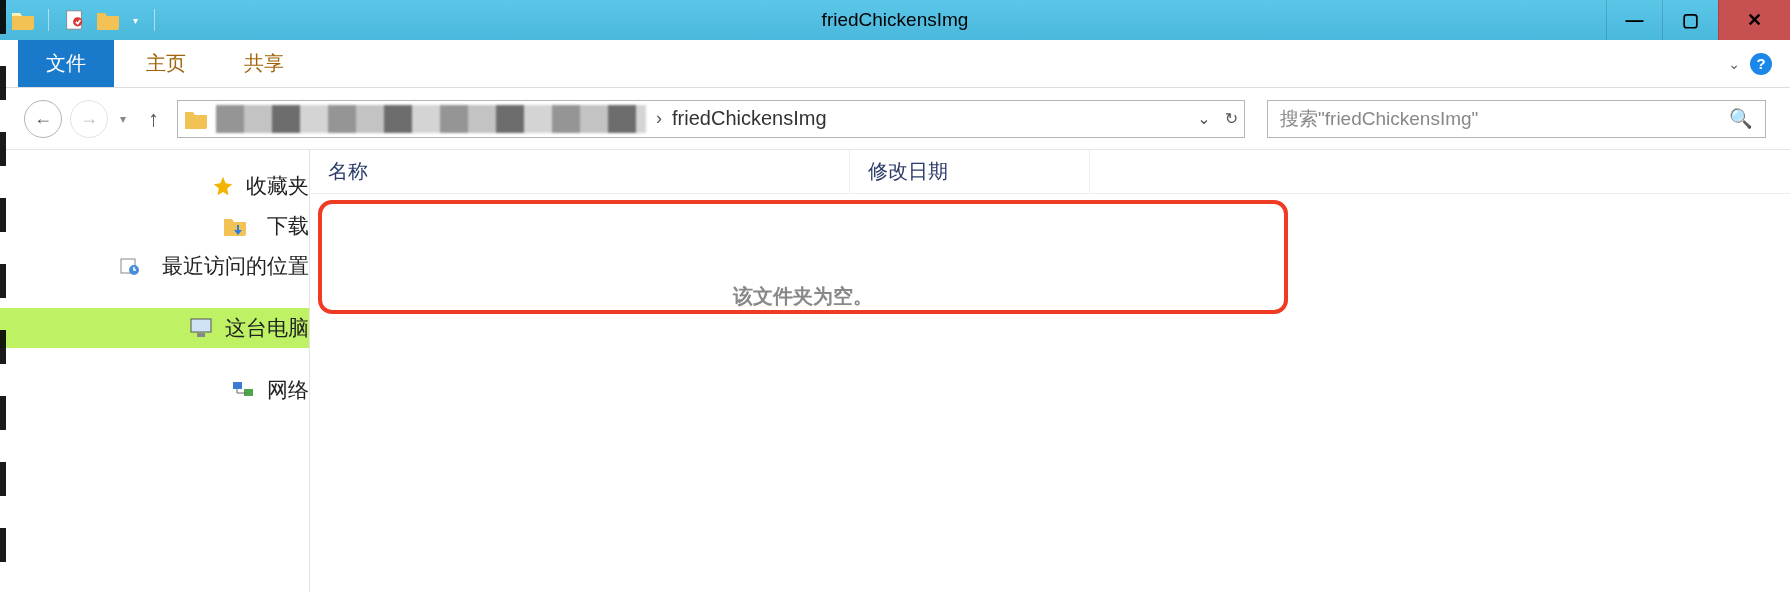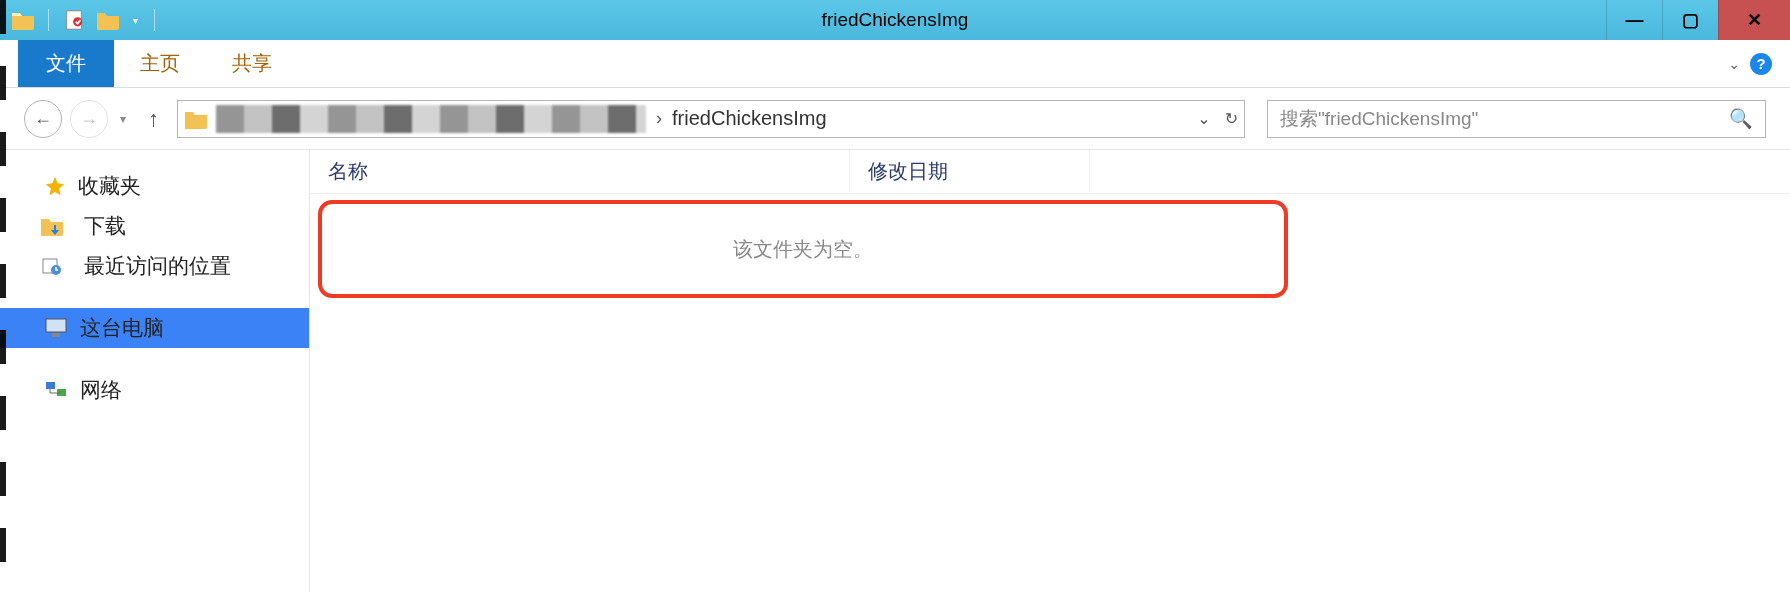--- a/index.html
+++ b/index.html
@@ -10,21 +10,21 @@
   .qat { display: flex; align-items: center; gap: 8px; padding-left: 10px; }
   .qat-icon { width: 26px; height: 26px; display:flex; align-items:center; justify-content:center; }
   .qat-sep { width: 0; height: 22px; border-left: 1px solid rgba(255,255,255,0.5); margin: 0 4px; }
   .qat-caret { color: #fff; font-size: 10px; padding: 0 4px; }
   .title-text { position: absolute; left: 50%; transform: translateX(-50%); color: #000; font-size: 19px; }
   .win-controls { margin-left: auto; display: flex; height: 100%; }
   .win-btn { width: 56px; height: 100%; display: flex; align-items: center; justify-content: center; font-size: 18px; font-weight: bold; border-left: 1px solid rgba(0,0,0,0.15); }
   .win-close { background: #c75050; color: #000; width: 72px; }
 
   
-  .ribbon { height: 48px; background: #fff; border-bottom: 1px solid #ddd; display: flex; align-items: stretch; position: relative; padding-left: 18px; }
+  .ribbon { height: 48px; background: #fff; border-bottom: 1px solid #ddd; display: flex; align-items: stretch; position: relative; padding-left: 18px; gap: 6px; }
   .ribbon-file { background: #1979ca; color: #fff; padding: 0 28px; font-size: 20px; display: flex; align-items: center; }
   .ribbon-tab { padding: 0 26px; font-size: 20px; color: #a16207; display: flex; align-items: center; }
   .ribbon-right { position: absolute; right: 18px; top: 50%; transform: translateY(-50%); display: flex; align-items: center; gap: 10px; }
   .caret { color: #666; font-size: 14px; }
   .help-icon { width: 22px; height: 22px; border-radius: 50%; background: #1b87e8; color: #fff; font-size: 15px; font-weight:bold; display:flex; align-items:center; justify-content:center; }
 
   
   .navrow { height: 62px; background: #fff; display: flex; align-items: center; padding: 0 24px; gap: 8px; border-bottom: 1px solid #e5e5e5; }
   .nav-btn { width: 38px; height: 38px; border: 1px solid #b5b5b5; border-radius: 50%; display: flex; align-items: center; justify-content: center; color: #555; font-size: 18px; }
   .nav-btn.disabled { opacity: 0.4; }
@@ -36,35 +36,35 @@
   .addr-sep { padding: 0 10px; color: #555; font-size: 18px;}
   .addr-text { font-size: 20px; color: #333; }
   .addr-ctrls { position: absolute; right: 6px; display: flex; align-items: center; gap: 14px; color: #555; }
   .searchbox { flex: 1; height: 38px; border: 1px solid #b5b5b5; margin-left: 14px; display: flex; align-items: center; padding: 0 12px; color: #888; font-size: 19px; }
   .searchbox .mag { margin-left: auto; color: #555; }
 
   
   .body { display: flex; height: calc(100% - 40px - 48px - 62px); }
   .sidebar { width: 310px; border-right: 1px solid #e5e5e5; padding-top: 16px; }
   .side-group { margin-bottom: 22px; }
-  .side-head, .side-item { display: flex; align-items: center; gap: 12px; padding: 6px 0 6px 44px; font-size: 21px; color: #222; }
+  .side-head, .side-item { display: flex; align-items: center; gap: 12px; padding: 6px 0 6px 44px; font-size: 21px; color: #222; justify-content: flex-end; }
   .side-item { padding-left: 40px; gap: 20px; }
-  .side-highlight { background: #3b82f6; }
+  .side-highlight { background: #bef264; }
   .folder-svg { width: 24px; height: 20px; }
   .star-svg { width: 22px; height: 22px; }
 
   
   .content { flex: 1; position: relative; }
   .cols { display: flex; height: 44px; align-items: center; border-bottom: 1px solid #eee; font-size: 20px; color: #2a3a6a; }
   .col { padding-left: 18px; border-right: 1px solid #f0f0f0; height: 100%; display:flex; align-items:center; }
   .col.c1 { width: 540px; }
   .col.c2 { width: 240px; }
   .col.c3 { width: 280px; }
   .col.c4 { width: 180px; border-right:none;}
-  .emptybox { position: absolute; left: 8px; top: 50px; width: 970px; height: 98px; border: 4px solid #ef3b24; border-radius: 14px; display: flex; align-items: center; justify-content: center; }
+  .emptybox { position: absolute; left: 8px; top: 50px; width: 970px; height: 114px; border: 4px solid #ef3b24; border-radius: 14px; display: flex; align-items: flex-end; justify-content: center; font-weight: bold; }
   .empty-text { color: #888; font-size: 20px; }
 
   
   .left-dashes { position:absolute; left:0; top:0; height:100%; width:6px; background: repeating-linear-gradient(180deg, #000 0 34px, transparent 34px 66px); opacity:0.9; z-index:50;}
 </style>
 </head>
 <body>
 
 <div class="left-dashes"></div>
 

